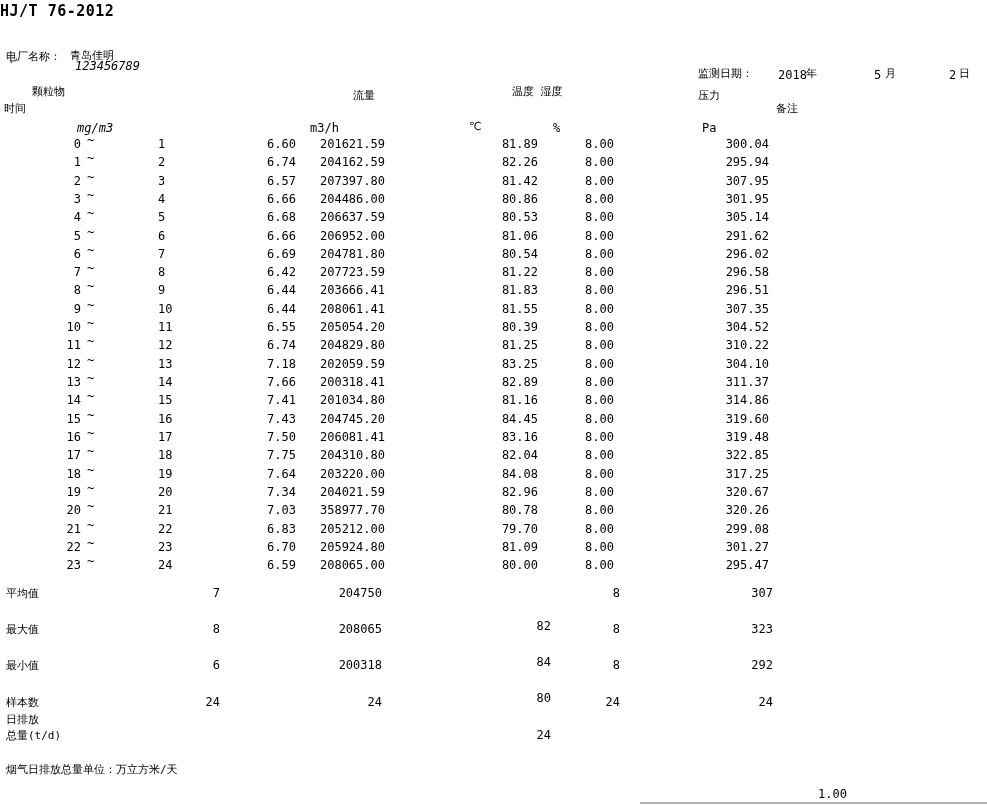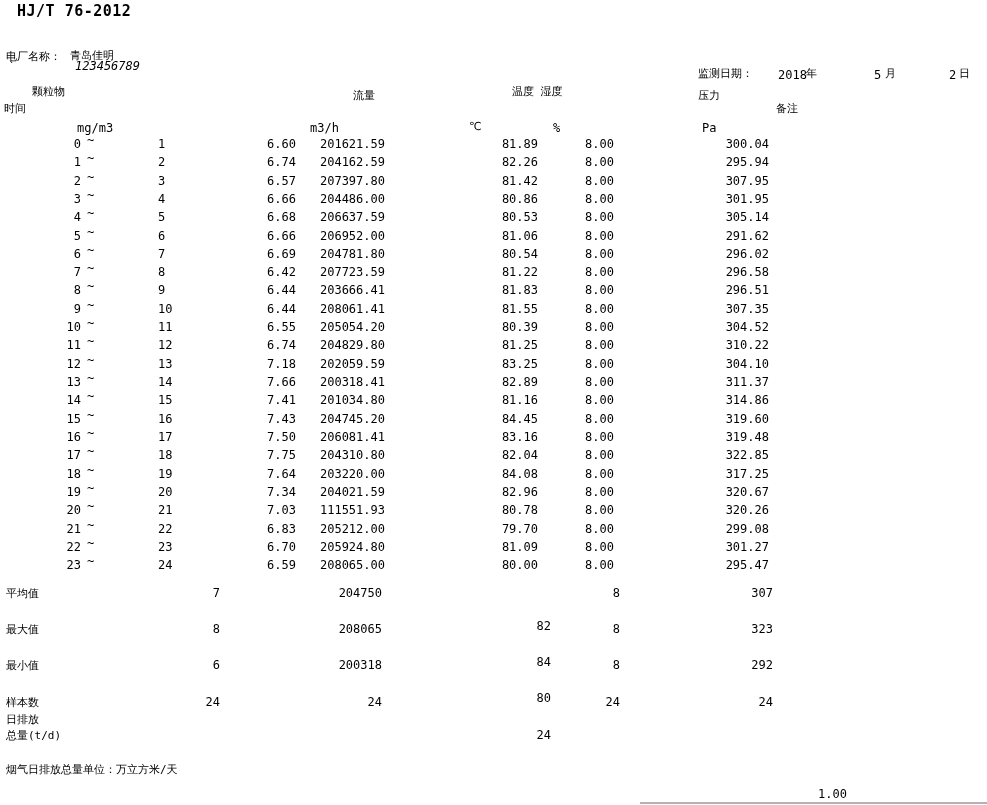--- a/index.html
+++ b/index.html
@@ -4,21 +4,21 @@
 <style>
   html,body{margin:0;padding:0;background:#fff;}
   .page{
     position:relative;width:987px;height:805px;background:#ffffff;color:#000;
     font-family:"DejaVu Sans Mono","DejaVu Sans",monospace;
     overflow:hidden;
   }
   .abs{position:absolute;white-space:nowrap;}
   .num{font-size:12px;line-height:15px;}
   .cn{font-size:11px;line-height:15px;}
-  .hjt{left:17px;top:2px;font-size:15px;font-weight:bold;letter-spacing:0.5px;text-align:right;}
+  .hjt{left:0;top:2px;font-size:15px;font-weight:bold;letter-spacing:0.5px;text-align:right;}
   .title{left:231px;top:19px;font-size:21px;font-weight:bold;letter-spacing:2px;
          font-family:"DejaVu Sans","Liberation Sans",sans-serif;}
   
   .row{position:absolute;left:0;width:987px;height:18px;}
   .row span{position:absolute;display:block;text-align:right;}
   .c-start{left:33px;width:48px;}
   .c-tilde{left:87px;width:14px;text-align:left !important;top:-4px;}
   .c-end{left:158px;width:40px;text-align:left !important;}
   .c-pm{left:232px;width:64px;}
   .c-flow{left:290px;width:95px;}
@@ -55,21 +55,21 @@
   <div class="abs num" style="left:949px;top:68px;">2</div>
   <div class="abs cn" style="left:959px;top:66px;">日</div>
 
   <div class="abs cn" style="left:32px;top:84px;">颗粒物</div>
   <div class="abs cn" style="left:353px;top:88px;">流量</div>
   <div class="abs cn" style="left:512px;top:84px;">温度 湿度</div>
   <div class="abs cn" style="left:698px;top:88px;">压力</div>
   <div class="abs cn" style="left:4px;top:101px;">时间</div>
   <div class="abs cn" style="left:776px;top:101px;">备注</div>
 
-  <div class="abs num" style="left:77px;top:121px;">mg/m3</div>
+  <div class="abs num" style="left:77px;top:121px;font-style:italic;">mg/m3</div>
   <div class="abs num" style="left:310px;top:121px;">m3/h</div>
   <div class="abs cn" style="left:469px;top:119px;">℃</div>
   <div class="abs num" style="left:553px;top:121px;">%</div>
   <div class="abs num" style="left:702px;top:121px;">Pa</div>
 
   <div>
       <div class="row" style="top: 137px;">
     <span class="c-start num">0</span>
     <span class="c-tilde num">~</span>
     <span class="c-end num">1</span>
@@ -267,21 +267,21 @@
     <span class="c-flow num">204021.59</span>
     <span class="c-temp num">82.96</span>
     <span class="c-hum num">8.00</span>
     <span class="c-pa num">320.67</span>
   </div>
       <div class="row" style="top: 503.2px;">
     <span class="c-start num">20</span>
     <span class="c-tilde num">~</span>
     <span class="c-end num">21</span>
     <span class="c-pm num">7.03</span>
-    <span class="c-flow num">111551.93</span>
+    <span class="c-flow num">358977.70</span>
     <span class="c-temp num">80.78</span>
     <span class="c-hum num">8.00</span>
     <span class="c-pa num">320.26</span>
   </div>
       <div class="row" style="top: 521.51px;">
     <span class="c-start num">21</span>
     <span class="c-tilde num">~</span>
     <span class="c-end num">22</span>
     <span class="c-pm num">6.83</span>
     <span class="c-flow num">205212.00</span>

